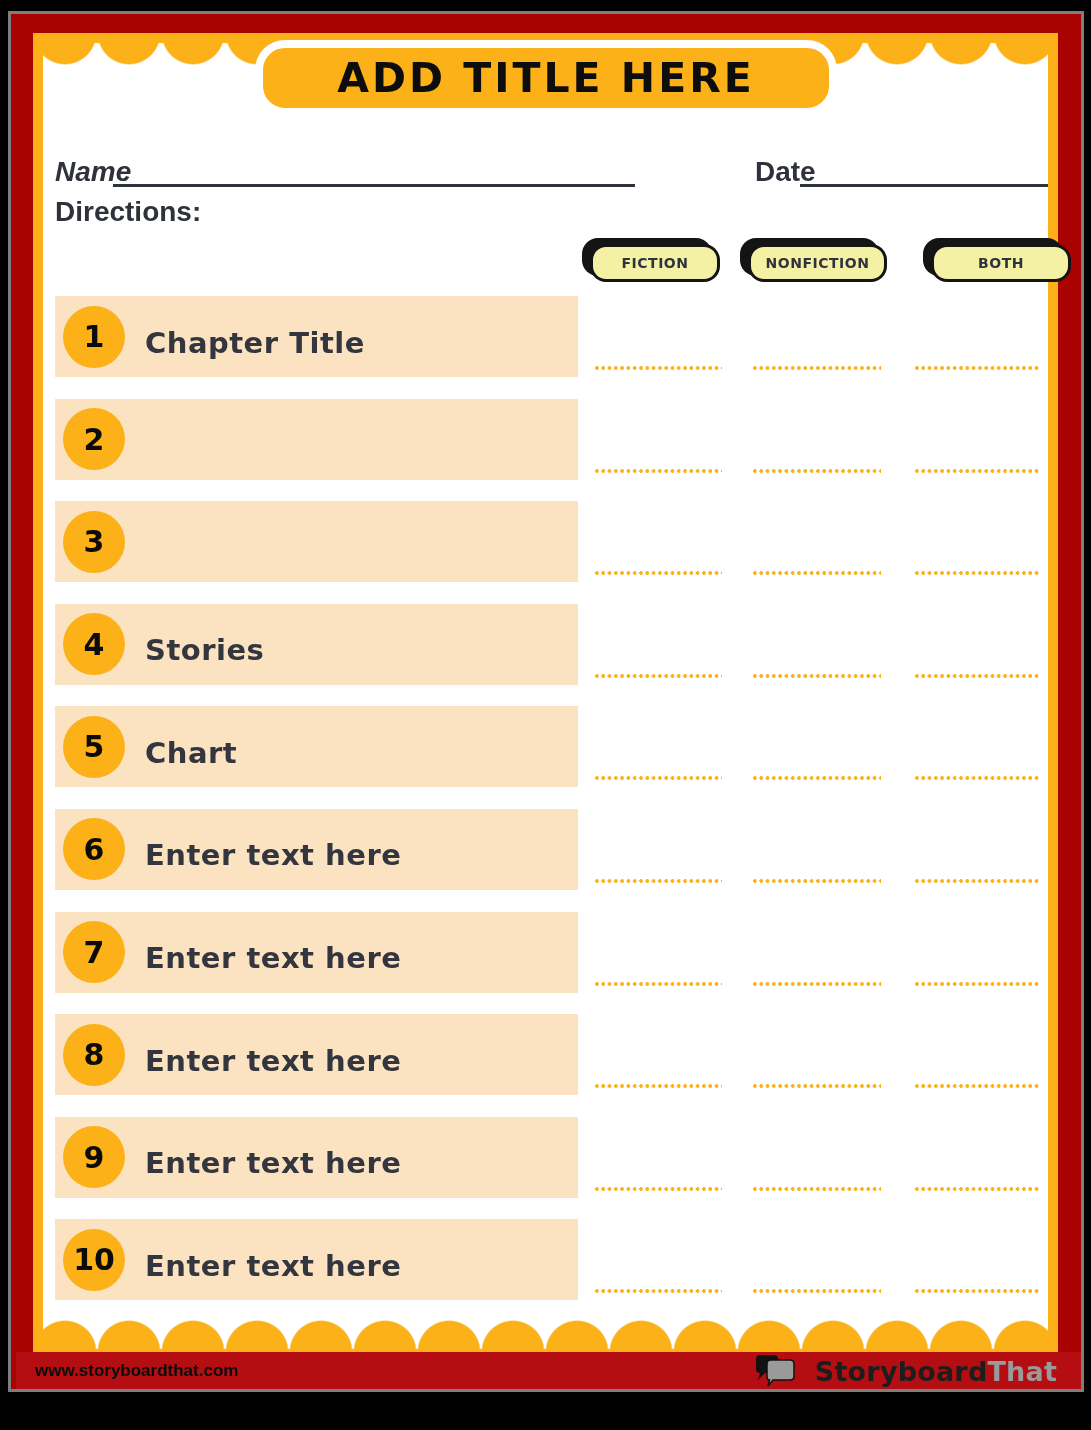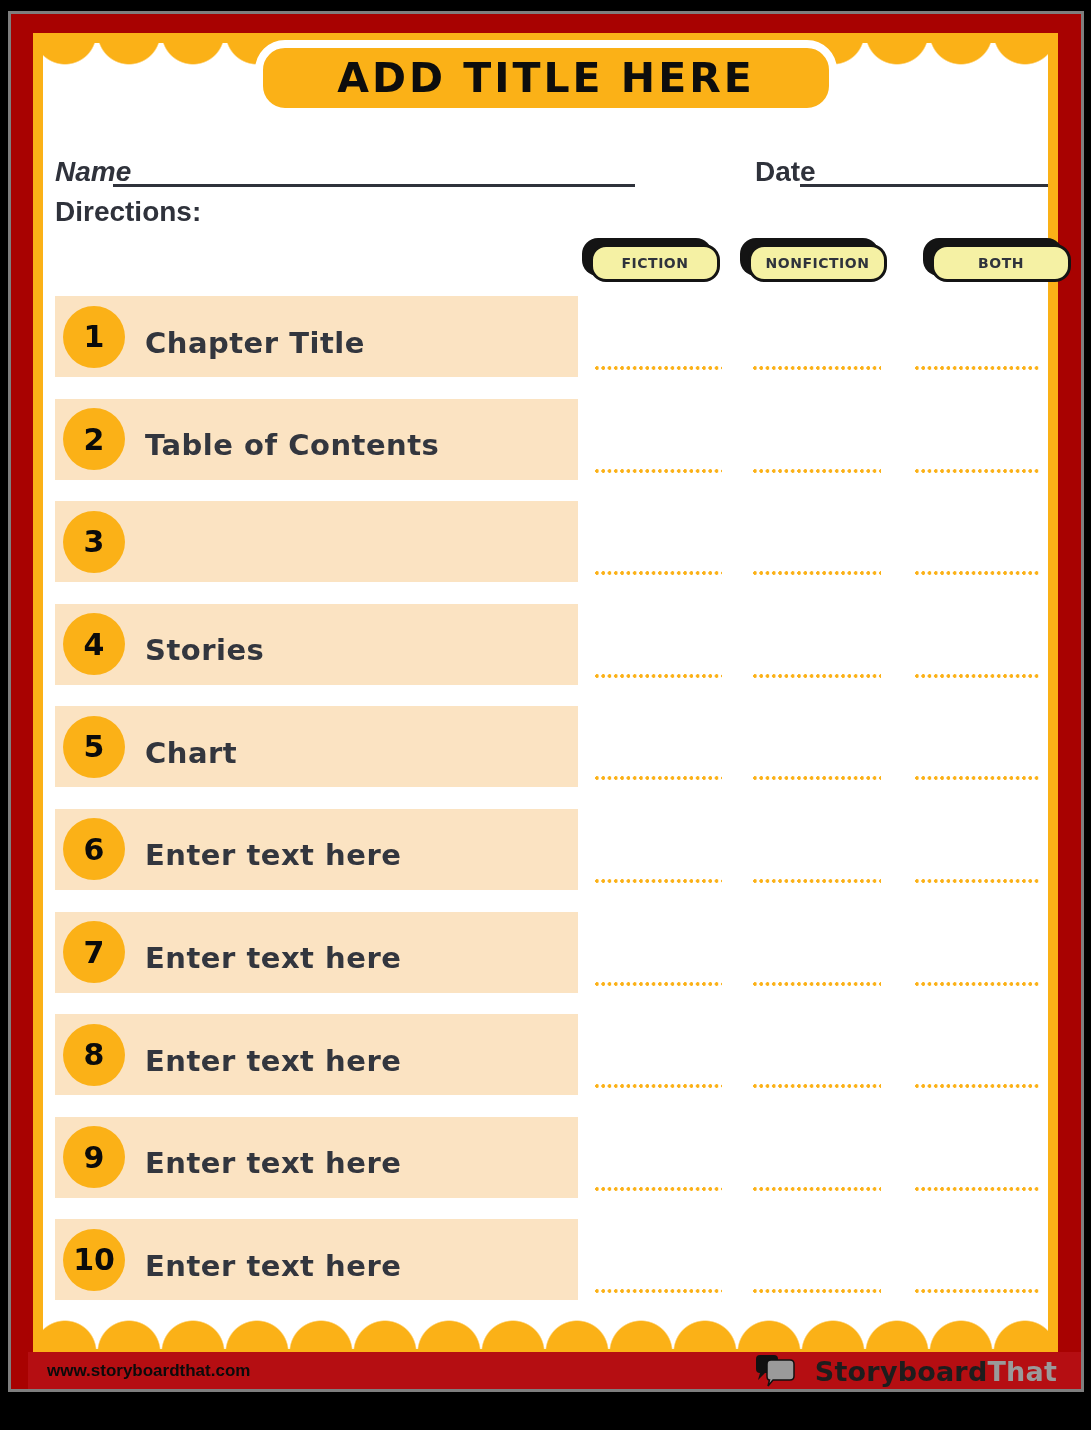--- a/index.html
+++ b/index.html
@@ -92,21 +92,21 @@
   }
   .dots{
     position:absolute;bottom:7px;height:4px;
     background-image:radial-gradient(circle 2px at 2px 2px, var(--accent-orange) 1.6px, rgba(0,0,0,0) 2.1px);
     background-size:6.3px 4px;background-repeat:repeat-x;
   }
   .dots.d1{left:540px;width:127px;}
   .dots.d2{left:698px;width:128px;}
   .dots.d3{left:860px;width:126px;}
   .footer-band{
-    position:absolute;left:17px;right:0;top:1338px;height:37px;
+    position:absolute;left:5px;right:0;top:1338px;height:37px;
     background:var(--band-red);
   }
   .website{
     position:absolute;left:19px;top:9px;
     font-family:"Liberation Sans",sans-serif;font-weight:700;
     font-size:17px;color:#0b0b0b;
   }
   .brand{
     position:absolute;right:24px;top:1px;height:36px;
     display:flex;align-items:center;gap:19px;
@@ -150,21 +150,20 @@
         <span class="row-label">Chapter Title</span>
       </div>
       <div class="dots d1"></div>
       <div class="dots d2"></div>
       <div class="dots d3"></div>
     </div>
 
     <div class="row">
       <div class="bar">
         <div class="num-circle">2</div>
-        <span class="row-label">Table of Contents</span>
       </div>
       <div class="dots d1"></div>
       <div class="dots d2"></div>
       <div class="dots d3"></div>
     </div>
 
     <div class="row">
       <div class="bar">
         <div class="num-circle">3</div>
       </div>

